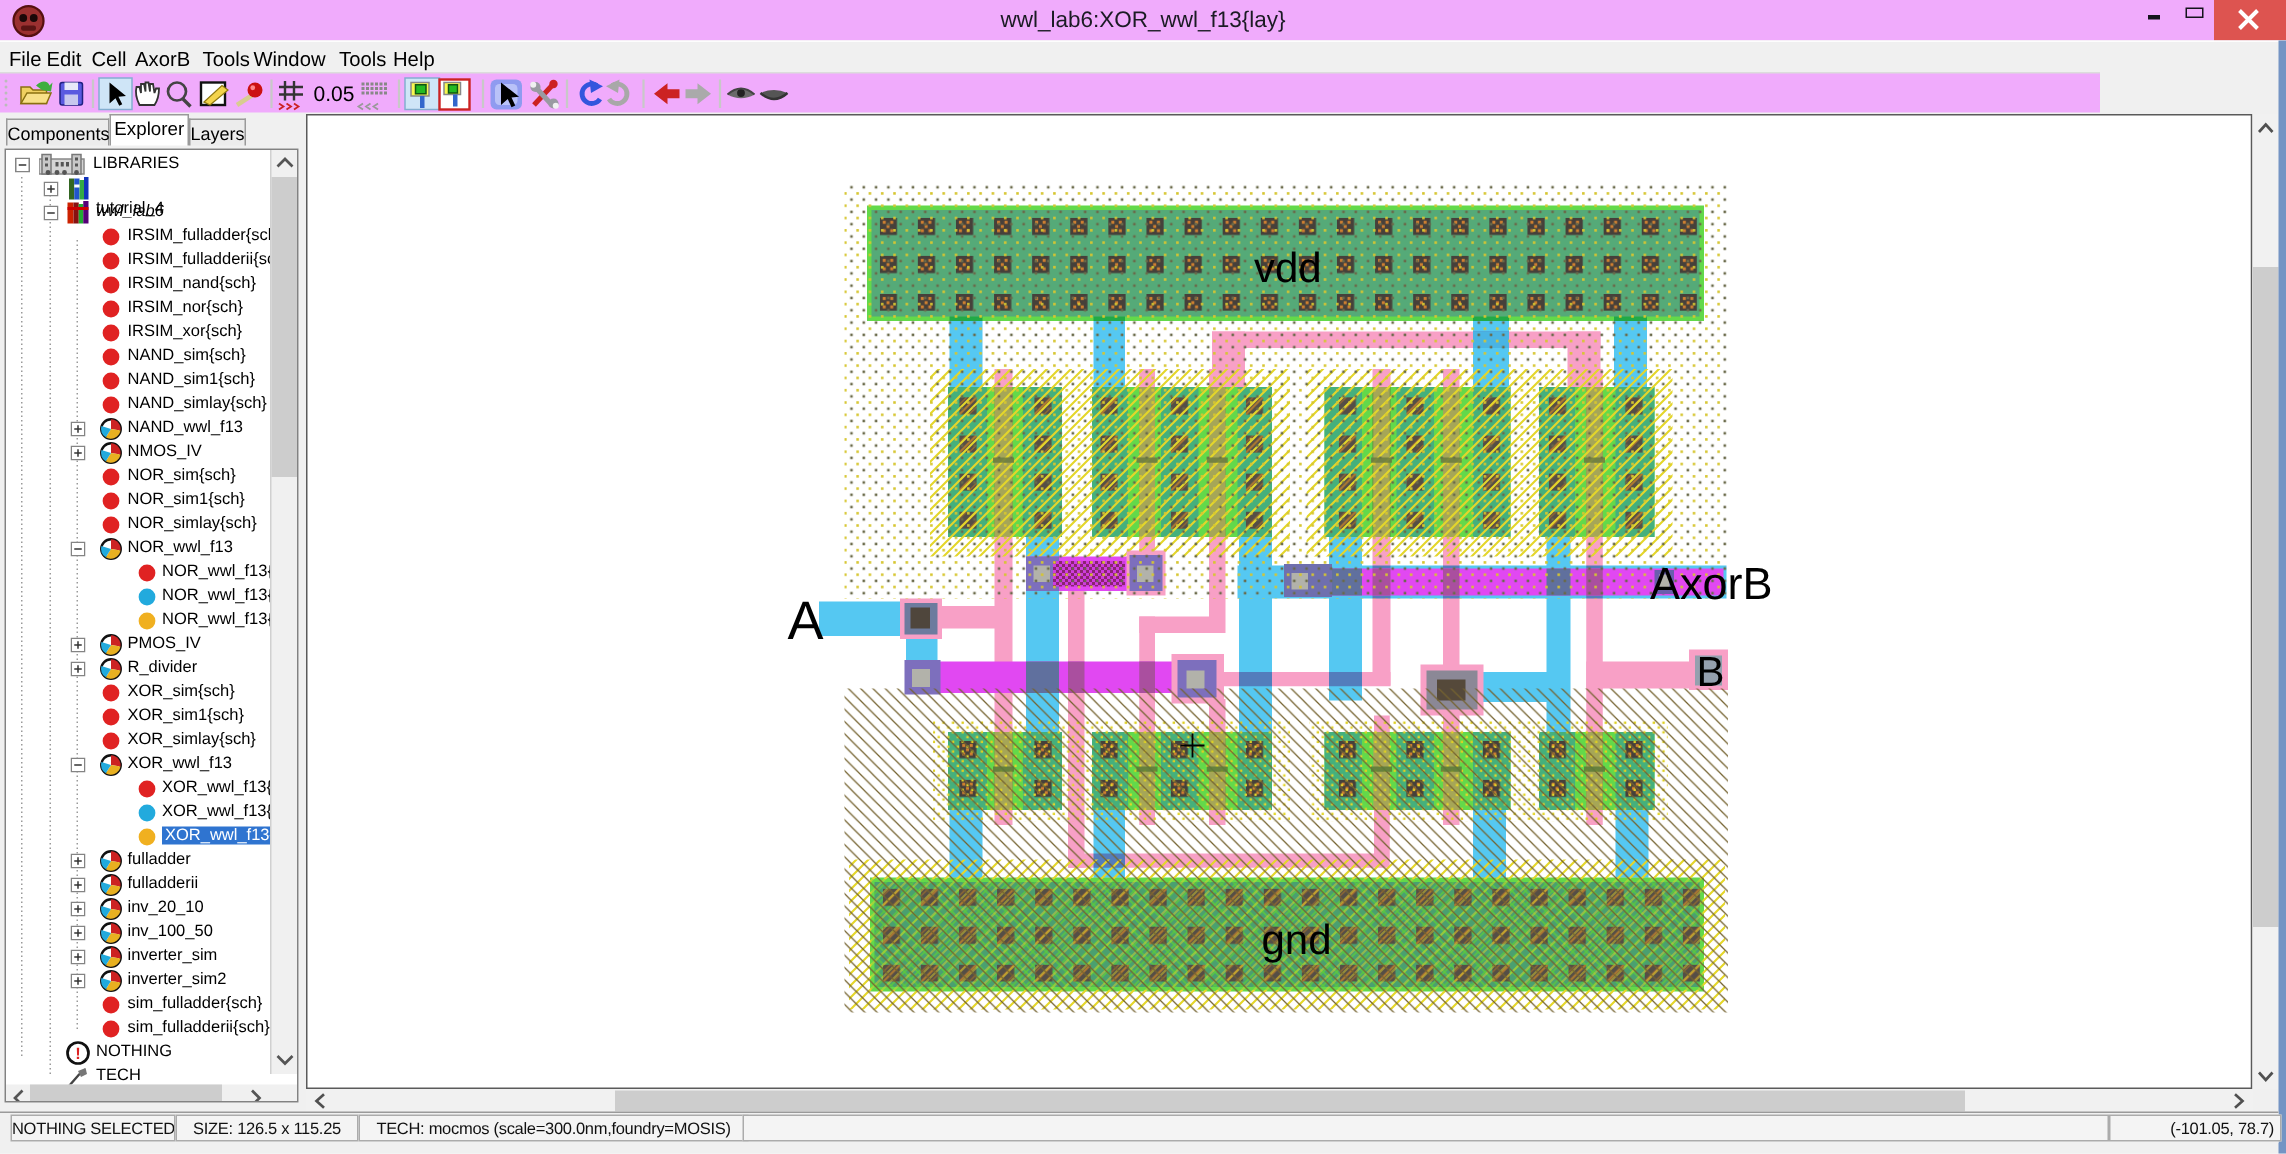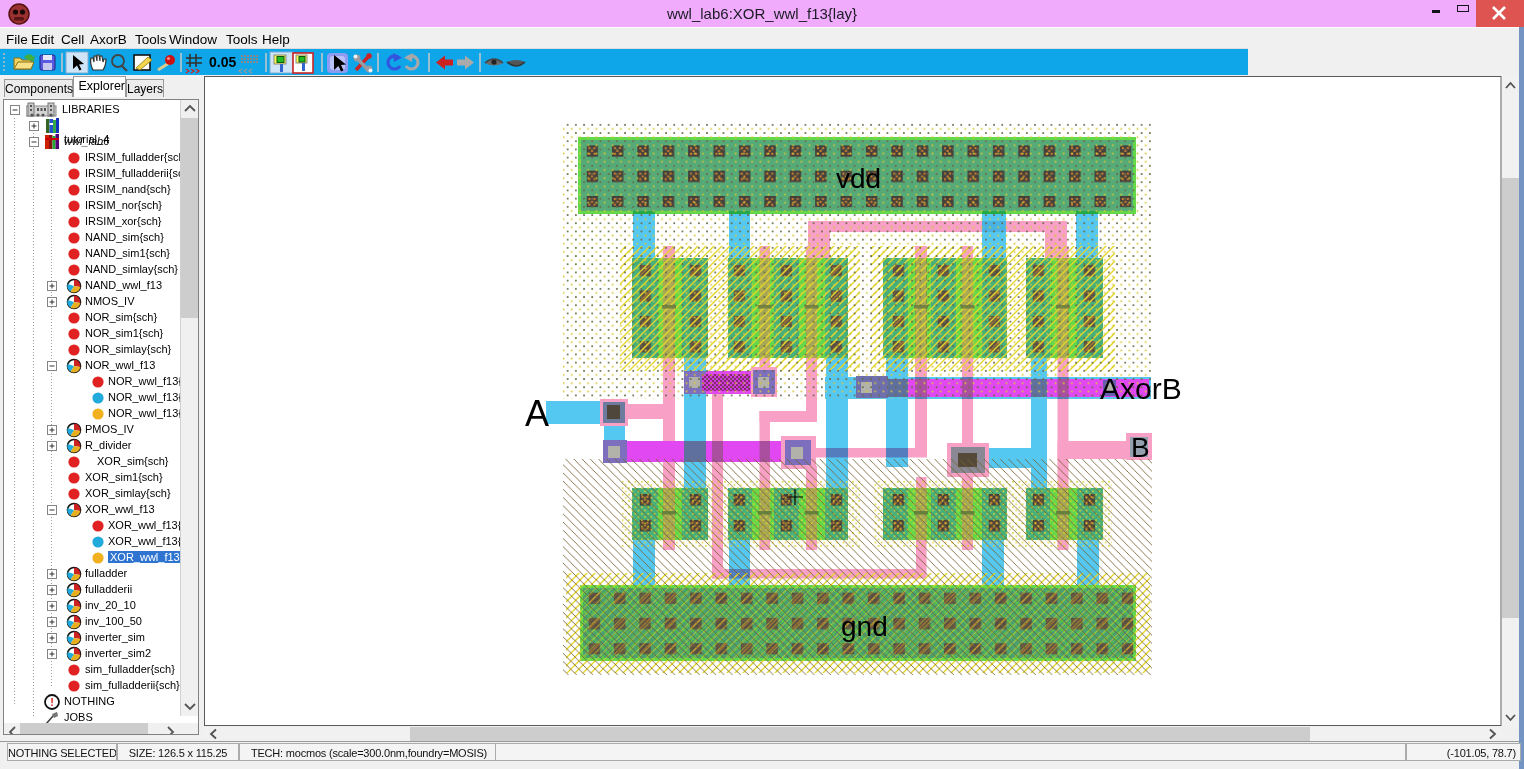--- a/index.html
+++ b/index.html
@@ -1,23 +1,23 @@
 <!DOCTYPE html>
 <html><head><meta charset="utf-8">
 <style>
 *{margin:0;padding:0;box-sizing:border-box;}
 html,body{width:1524px;height:769px;overflow:hidden;font-family:"Liberation Sans",sans-serif;background:#f0f0f0;}
 .abs{position:absolute;}
 #titlebar{position:absolute;left:0;top:0;width:1524px;height:27px;background:#f0abfc;}
 #titlebar .title{position:absolute;left:0;top:5px;width:100%;text-align:center;font-size:15px;color:#1b1b24;}
 #menubar{position:absolute;left:0;top:27px;width:1524px;height:21px;background:#f0f0f0;border-top:1px solid #fdfdfd;}
 .menuitem{position:absolute;top:4px;font-size:13.5px;color:#000;}
-#toolbar{position:absolute;left:0;top:48px;width:1248px;height:27px;background:#0ea5e9;border-top:1px solid #dcdcdc;font-weight:bold;}
+#toolbar{position:absolute;left:0;top:48px;width:1400px;height:27px;background:#f0abfc;border-top:1px solid #dcdcdc;}
 #leftpanel{position:absolute;left:0;top:76px;width:204px;height:660px;background:#f0f0f0;}
-.tab{position:absolute;top:3px;height:18px;border:1px solid #9a9a9a;border-bottom:none;background:#ececec;font-size:12px;text-align:right;padding-top:2px;color:#000;white-space:nowrap;}
+.tab{position:absolute;top:3px;height:18px;border:1px solid #9a9a9a;border-bottom:none;background:#ececec;font-size:12px;text-align:center;padding-top:2px;color:#000;white-space:nowrap;}
 .tab.active{background:#fff;top:0px;height:21px;z-index:3;font-size:12.5px;}
 #tree{position:absolute;left:3px;top:99px;width:196px;height:636px;background:#fff;border:1px solid #828282;overflow:hidden;}
 .trow{position:absolute;height:16px;font-size:11px;white-space:nowrap;color:#000;}
 .statusbox{position:absolute;top:743px;height:18px;border:1px solid #ababab;font-size:11px;padding-top:3px;color:#111;background:#f4f4f4;white-space:nowrap;overflow:hidden;letter-spacing:-0.2px;}
 </style></head>
 <body>
 
 <div id="titlebar">
 <div class="title">wwl_lab6:XOR_wwl_f13{lay}</div>
 <svg class="abs" style="left:8px;top:3px" width="22" height="22">
@@ -387,21 +387,21 @@
         <path d="M8 8 L8 1.5 A6.5 6.5 0 0 1 14.3 9 Z" fill="#cc2222"></path>
         <path d="M8 8 L14.3 9 A6.5 6.5 0 0 1 4.5 13.5 Z" fill="#e8b020"></path>
         <path d="M8 8 L4.5 13.5 A6.5 6.5 0 0 1 1.6 6 Z" fill="#22aadd"></path>
       </svg>
       <span class="abs" style="left:81px;top:1px;">R_divider</span>
     </div>
 <div class="trow" style="left:0;top:354px;width:196px">
 <svg class="abs" style="left:62px;top:0px" width="16" height="16">
         <circle cx="8" cy="8" r="5.6" fill="#e02222"></circle>
       </svg>
-      <span class="abs" style="left:81px;top:1px;margin-left:12px;">XOR_sim{sch}</span>
+      <span class="abs" style="left:81px;top:1px;">XOR_sim{sch}</span>
     </div>
 <div class="trow" style="left:0;top:370px;width:196px">
 <svg class="abs" style="left:62px;top:0px" width="16" height="16">
         <circle cx="8" cy="8" r="5.6" fill="#e02222"></circle>
       </svg>
       <span class="abs" style="left:81px;top:1px;">XOR_sim1{sch}</span>
     </div>
 <div class="trow" style="left:0;top:386px;width:196px">
 <svg class="abs" style="left:62px;top:0px" width="16" height="16">
         <circle cx="8" cy="8" r="5.6" fill="#e02222"></circle>
@@ -540,21 +540,21 @@
         <circle cx="8" cy="8" r="7" fill="#fff" stroke="#111" stroke-width="1.8"></circle>
         <text x="8" y="12" font-size="11" font-weight="bold" fill="#dd2222" text-anchor="middle">!</text>
       </svg>
       <span class="abs" style="left:60px;top:1px;">NOTHING</span>
     </div>
 <div class="trow" style="left:0;top:610px;width:196px">
 <svg class="abs" style="left:40px;top:0px" width="16" height="16">
         <path d="M2 14 L9 6 M9 6 L13 3" stroke="#444" stroke-width="1.6" fill="none"></path>
         <path d="M8 4 L13 2 L14 6 L10 8 Z" fill="#777"></path>
       </svg>
-      <span class="abs" style="left:60px;top:1px;">JOBS</span>
+      <span class="abs" style="left:60px;top:1px;">TECH</span>
     </div>
 <div class="abs" style="left:176px;top:0;width:18px;height:616px;background:#f0f0f0;border-left:1px solid #d0d0d0">
       <svg class="abs" style="left:2px;top:3px" width="14" height="12">
         <path d="M2 8 L7 3 L12 8" stroke="#555" stroke-width="1.8" fill="none"></path>
       </svg>
       <div class="abs" style="left:0px;top:18px;width:18px;height:200px;background:#cdcdcd"></div>
       <svg class="abs" style="left:2px;top:601px" width="14" height="12">
         <path d="M2 3 L7 8 L12 3" stroke="#555" stroke-width="1.8" fill="none"></path>
       </svg>
     </div>

